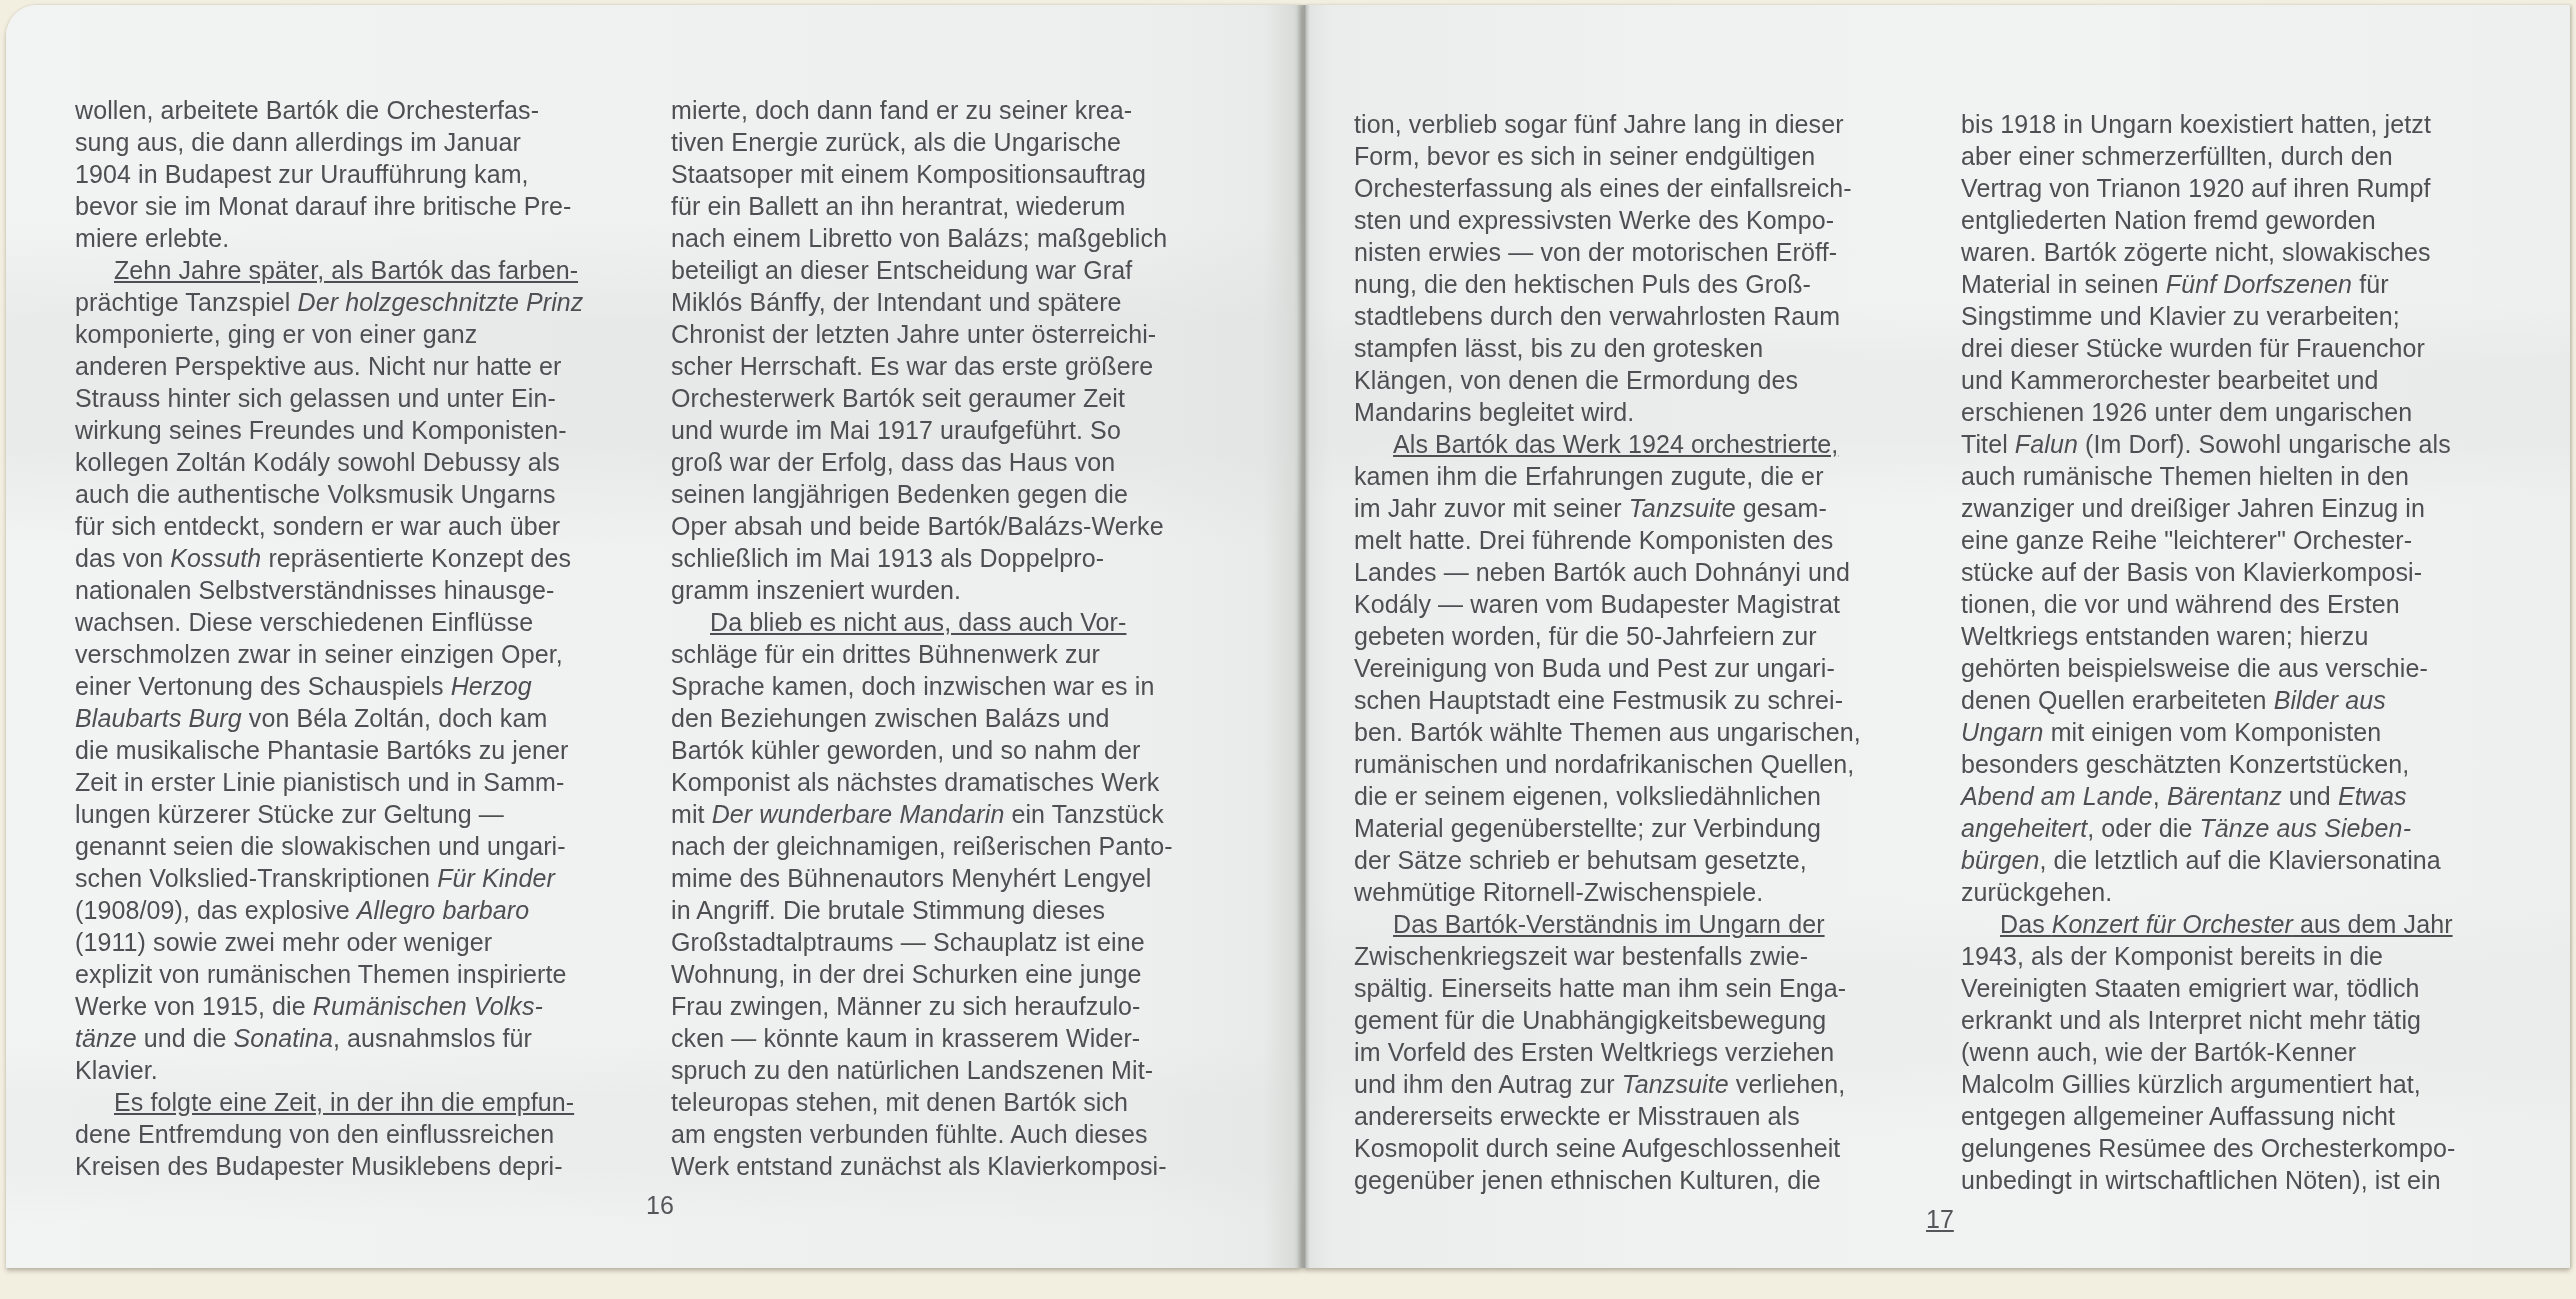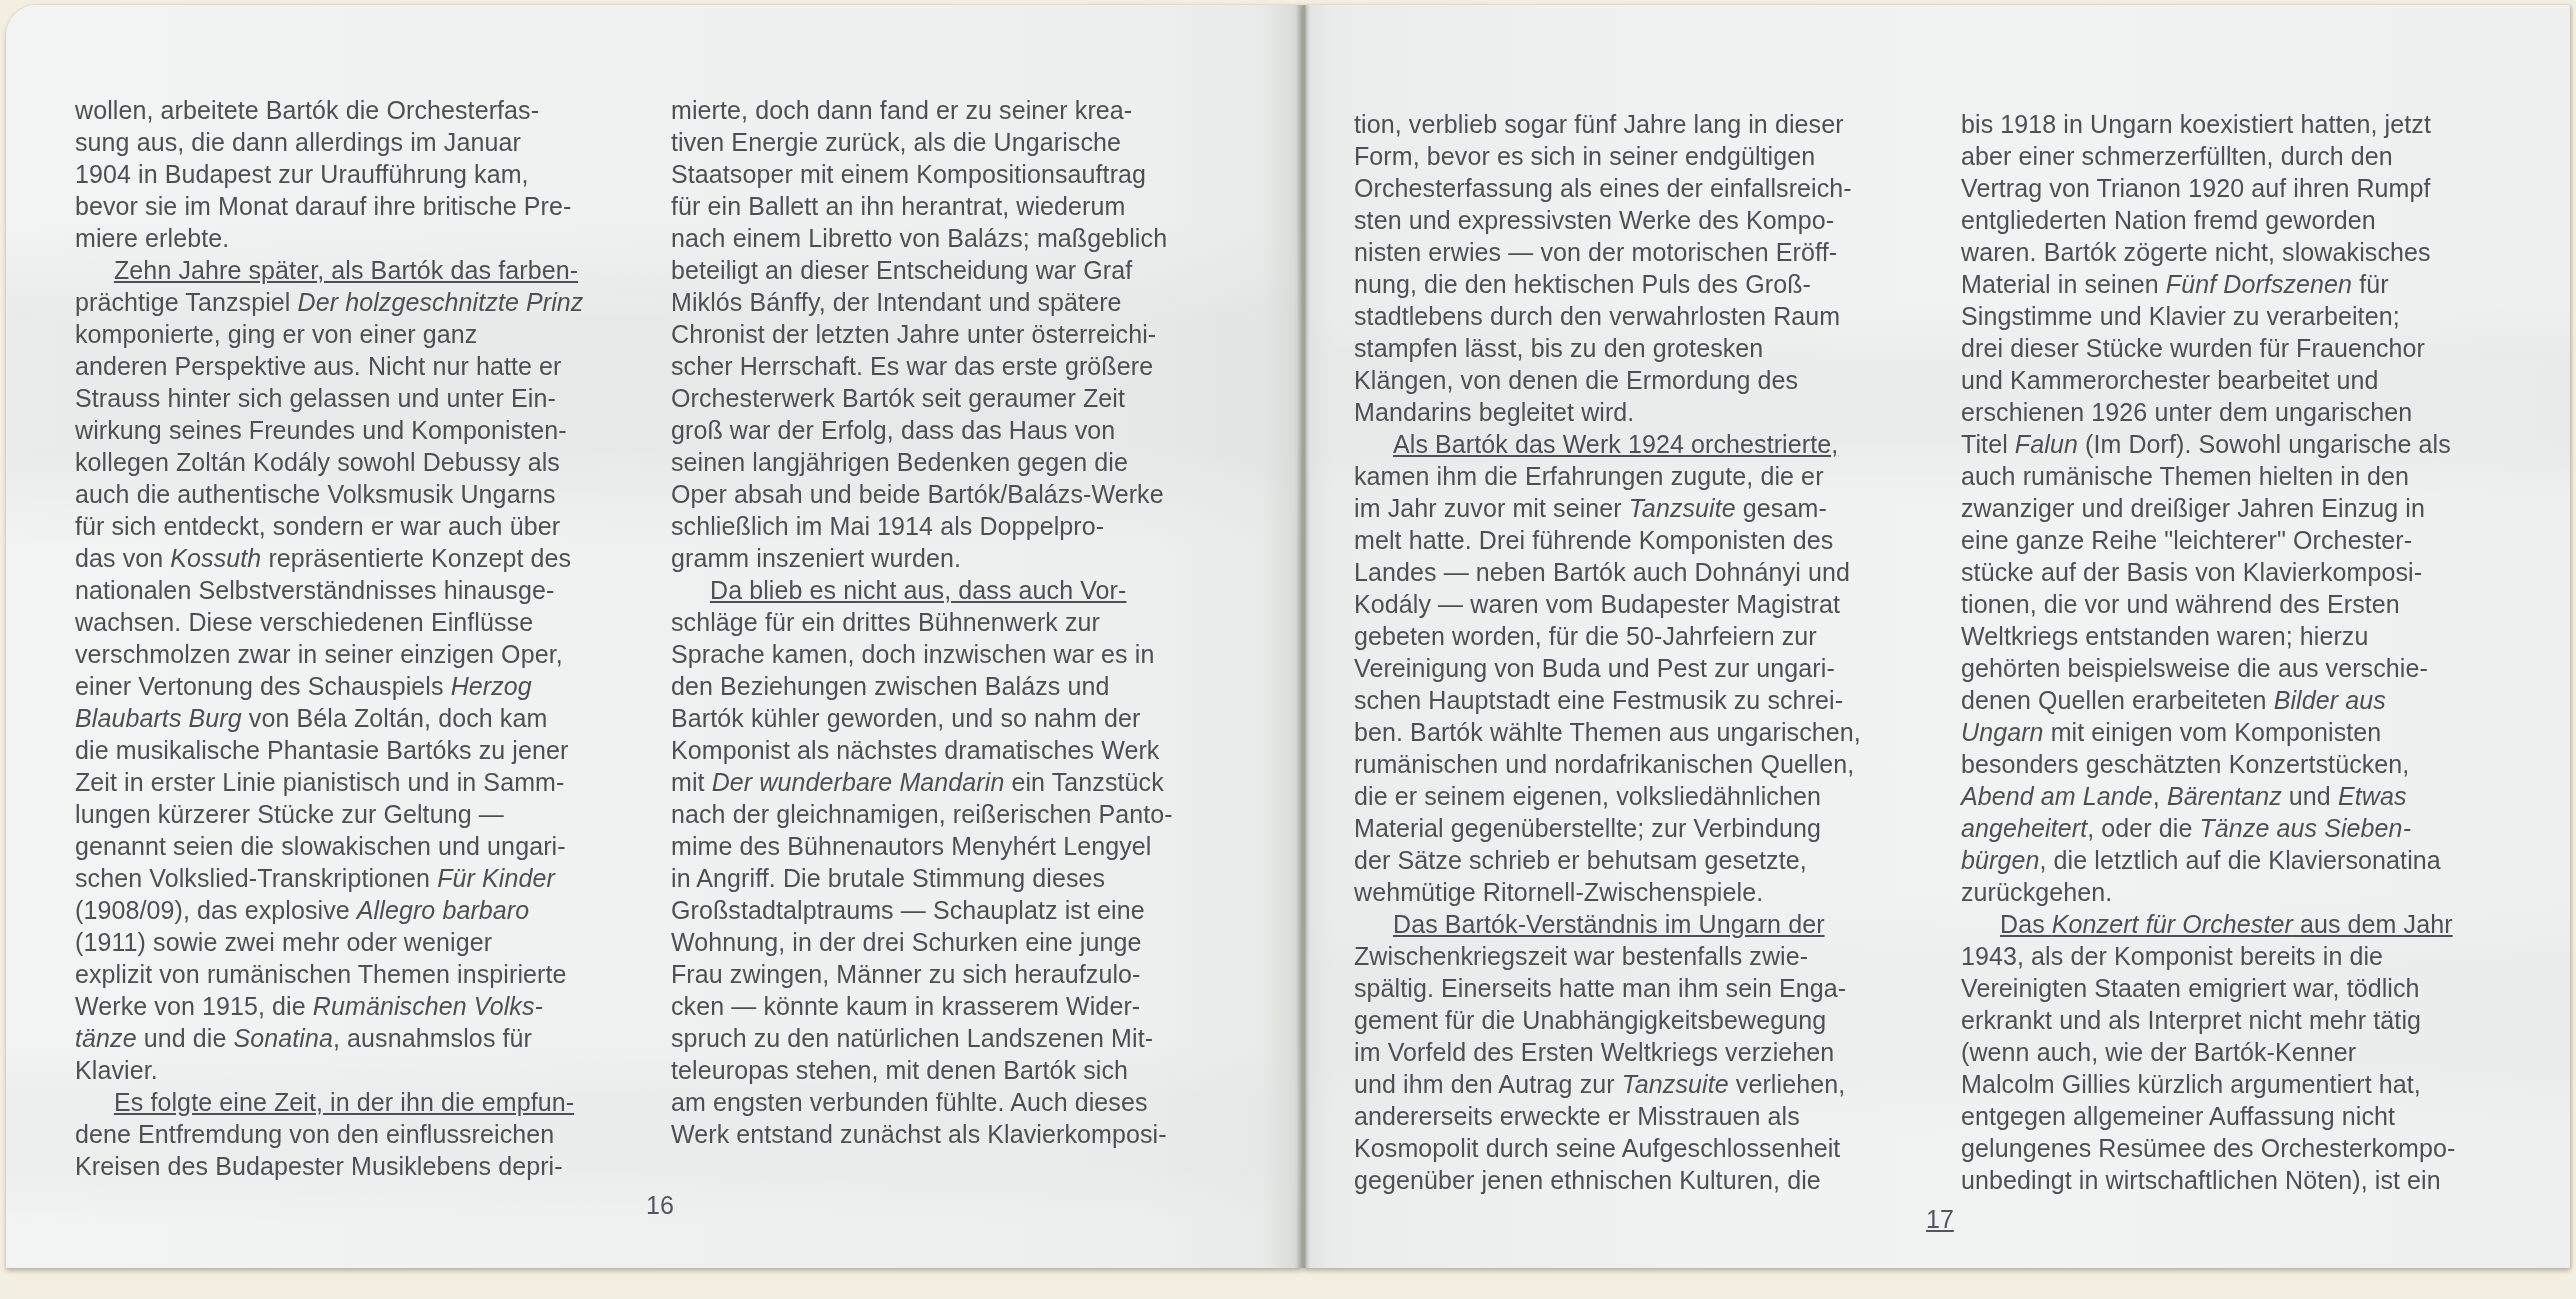--- a/index.html
+++ b/index.html
@@ -130,24 +130,25 @@
       <div class="line"><span>mierte, doch dann fand er zu seiner krea-</span></div>
       <div class="line"><span>tiven Energie zurück, als die Ungarische</span></div>
       <div class="line"><span>Staatsoper mit einem Kompositionsauftrag</span></div>
       <div class="line"><span>für ein Ballett an ihn herantrat, wiederum</span></div>
       <div class="line"><span>nach einem Libretto von Balázs; maßgeblich</span></div>
       <div class="line"><span>beteiligt an dieser Entscheidung war Graf</span></div>
       <div class="line"><span>Miklós Bánffy, der Intendant und spätere</span></div>
       <div class="line"><span>Chronist der letzten Jahre unter österreichi-</span></div>
       <div class="line"><span>scher Herrschaft. Es war das erste größere</span></div>
       <div class="line"><span>Orchesterwerk Bartók seit geraumer Zeit</span></div>
+      <div class="line"><span>und wurde im Mai 1917 uraufgeführt. So</span></div>
       <div class="line"><span>groß war der Erfolg, dass das Haus von</span></div>
       <div class="line"><span>seinen langjährigen Bedenken gegen die</span></div>
       <div class="line"><span>Oper absah und beide Bartók/Balázs-Werke</span></div>
-      <div class="line"><span>schließlich im Mai 1914 als Doppelpro-</span></div>
+      <div class="line"><span>schließlich im Mai 1913 als Doppelpro-</span></div>
       <div class="line"><span>gramm inszeniert wurden.</span></div>
       <div class="line ind"><span>Da blieb es nicht aus, dass auch Vor-</span></div>
       <div class="line"><span>schläge für ein drittes Bühnenwerk zur</span></div>
       <div class="line"><span>Sprache kamen, doch inzwischen war es in</span></div>
       <div class="line"><span>den Beziehungen zwischen Balázs und</span></div>
       <div class="line"><span>Bartók kühler geworden, und so nahm der</span></div>
       <div class="line"><span>Komponist als nächstes dramatisches Werk</span></div>
       <div class="line"><span>mit </span><span class="it">Der wunderbare Mandarin</span><span> ein Tanzstück</span></div>
       <div class="line"><span>nach der gleichnamigen, reißerischen Panto-</span></div>
       <div class="line"><span>mime des Bühnenautors Menyhért Lengyel</span></div>

